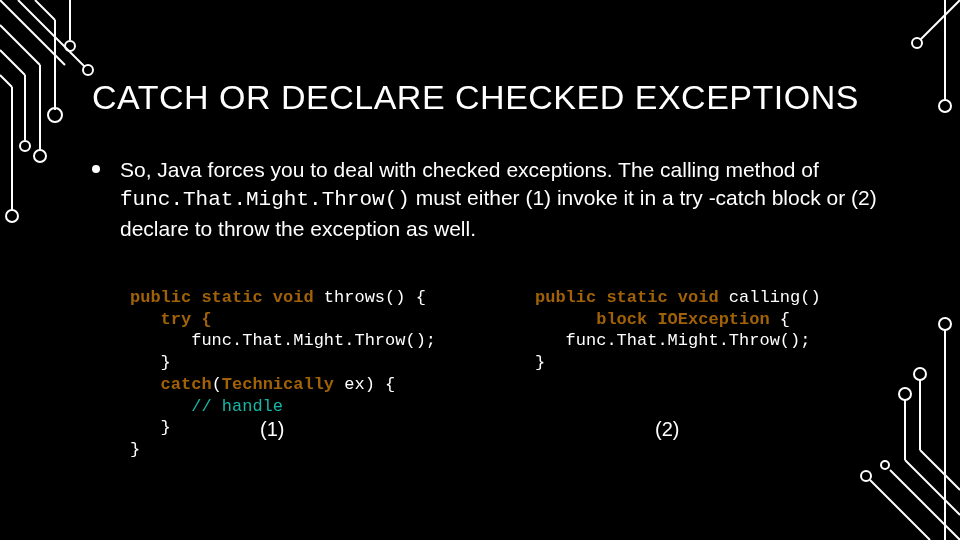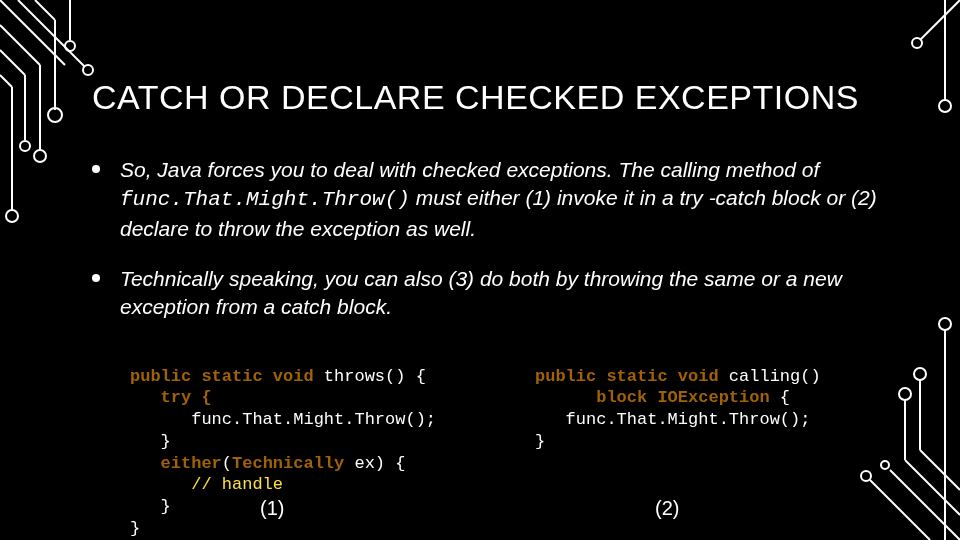--- a/index.html
+++ b/index.html
@@ -37,21 +37,20 @@
     line-height: 1.12;
     margin: 0 0 40px 0;
     font-family: Arial, Helvetica, sans-serif;
   }
   .bullet-wrap {
     position: relative;
     padding-left: 28px;
     margin-bottom: 22px;
     font-size: 21px;
     line-height: 1.35;
-    font-style: italic;
   }
   .bullet-dot {
     position: absolute;
     left: 0;
     top: 9px;
     width: 8px;
     height: 8px;
     background: #fff;
     border-radius: 50%;
   }
@@ -67,21 +66,21 @@
   }
   .code-col {
     font-family: "Courier New", Courier, monospace;
     font-size: 17px;
     line-height: 1.28;
     white-space: pre;
     position: relative;
     width: 375px;
   }
   .kw { color: #a16207; font-weight: bold; }
-  .comment { color: #fde047; }
+  .comment { color: #14b8a6; }
   .label-num {
     position: absolute;
     font-family: Arial, Helvetica, sans-serif;
     font-size: 20px;
     color: #fff;
   }
 </style>
 </head>
 <body>
 
@@ -130,33 +129,29 @@
 
   <div class="content">
 
     <h1 class="title">CATCH OR DECLARE CHECKED EXCEPTIONS</h1>
 
     <div class="bullet-wrap">
       <span class="bullet-dot"></span>
       <span>So, Java forces you to deal with checked exceptions. The calling method of </span><code class="inline">func.That.Might.Throw()</code><span> must either (1) invoke it in a try -catch block or (2) declare to throw the exception as well.</span>
     </div>
 
-    <div class="bullet-wrap">
-      <span class="bullet-dot"></span>
-      <span>Technically speaking, you can also (3) do both by throwing the same or a new exception from a catch block.</span>
-    </div>
 
     <div class="code-cols">
 
       <div class="code-col">
 <span class="kw">public static void</span><span> throws() {</span>
 <span class="kw">   try {</span>
 <span>      func.That.Might.Throw();</span>
 <span>   }</span>
-<span class="kw">   either</span><span>(</span><span class="kw">Technically</span><span> ex) {</span>
+<span class="kw">   catch</span><span>(</span><span class="kw">Technically</span><span> ex) {</span>
 <span class="comment">      // handle</span>
 <span>   }</span>
 <span>}</span>
         <span class="label-num" style="left:130px; top:152px;">(1)</span>
       </div>
 
       <div class="code-col">
 <span class="kw">public static void</span><span> calling()</span>
 <span class="kw">      block IOException</span><span> {</span>
 <span>   func.That.Might.Throw();</span>

